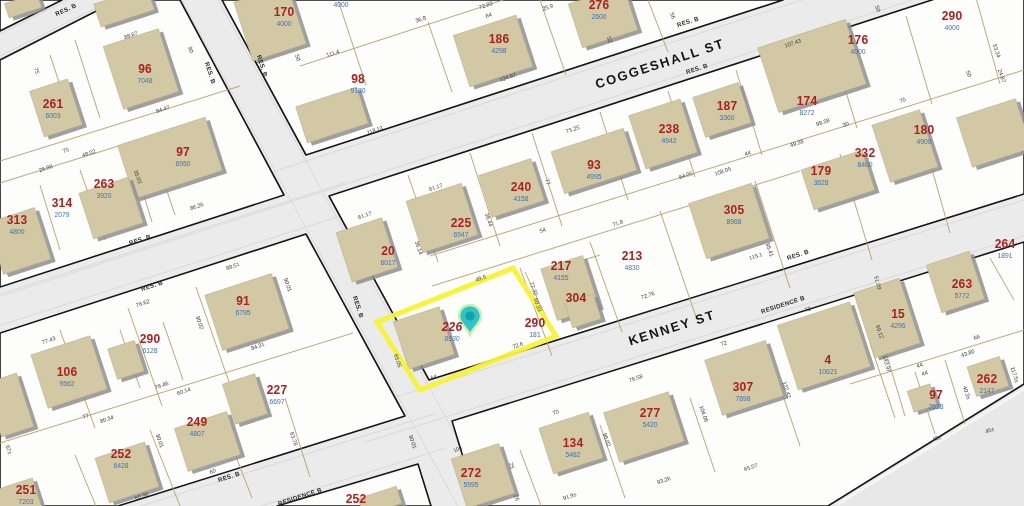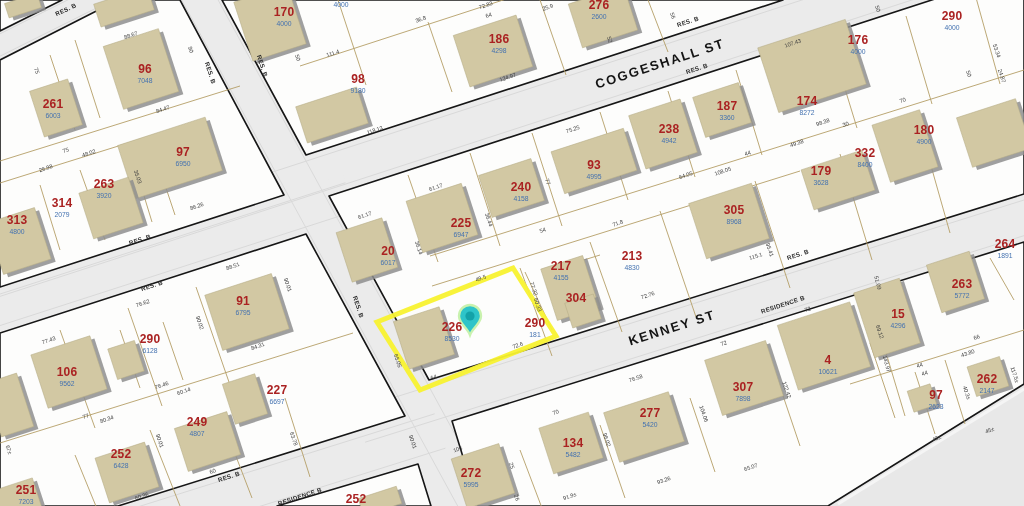--- a/index.html
+++ b/index.html
@@ -492,21 +492,21 @@
         <div class="psub">4830</div>
       </div>
       <div class="lbl parcel-lbl" style="left: 561px; top: 270px; transform: translate(-50%, -50%) rotate(0deg);">
         <div class="pid">217</div>
         <div class="psub">4155</div>
       </div>
       <div class="lbl parcel-lbl" style="left: 576px; top: 299px; transform: translate(-50%, -50%) rotate(0deg);">
         <div class="pid">304</div>
         <div class="psub"></div>
       </div>
-      <div class="lbl parcel-lbl" style="left: 452px; top: 331px; transform: translate(-50%, -50%) rotate(0deg);">
+      <div class="lbl parcel-lbl" style="left: 452px; top: 331px; transform: translate(-50%, -50%) rotate(0deg); font-style: italic;">
         <div class="pid">226</div>
         <div class="psub">8530</div>
       </div>
       <div class="lbl parcel-lbl" style="left: 535px; top: 327px; transform: translate(-50%, -50%) rotate(0deg);">
         <div class="pid">290</div>
         <div class="psub">181</div>
       </div>
       <div class="lbl parcel-lbl" style="left: 150px; top: 343px; transform: translate(-50%, -50%) rotate(0deg);">
         <div class="pid">290</div>
         <div class="psub">6128</div>

